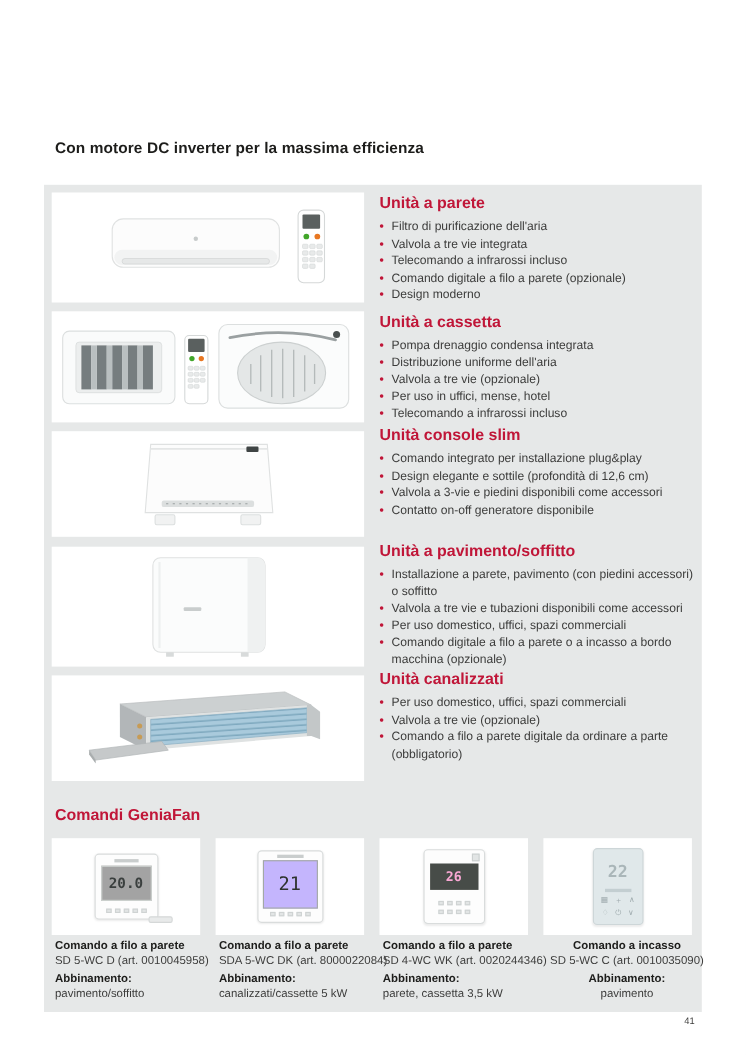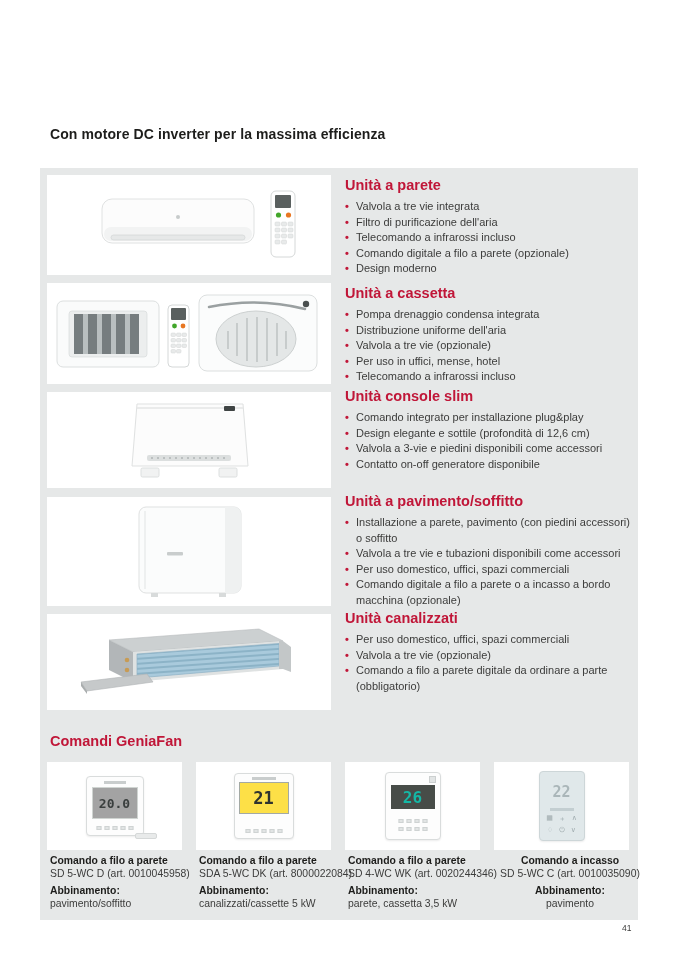--- a/index.html
+++ b/index.html
@@ -207,22 +207,22 @@
         <polygon points="34,68 100,60 106,68 40,77" fill="#c6c9ca" stroke="#b0b4b5" stroke-width="0.6"></polygon>
         <polygon points="34,68 40,77 40,80 34,72" fill="#a9adae"></polygon>
         <circle cx="80" cy="46" r="2.3" fill="#c79b55"></circle>
         <circle cx="80" cy="56" r="2.3" fill="#c79b55"></circle>
       </svg>
     </div>
 
     <div class="txt-col" style="top:9px;">
       <div class="sec-heading">Unità a parete</div>
       <ul class="bullets">
+        <li>Filtro di purificazione dell'aria</li>
         <li>Valvola a tre vie integrata</li>
-        <li>Filtro di purificazione dell'aria</li>
         <li>Telecomando a infrarossi incluso</li>
         <li>Comando digitale a filo a parete (opzionale)</li>
         <li>Design moderno</li>
       </ul>
     </div>
 
     <div class="txt-col" style="top:117px;">
       <div class="sec-heading">Unità a cassetta</div>
       <ul class="bullets">
         <li>Pompa drenaggio condensa integrata</li>
@@ -278,37 +278,37 @@
             </div>
           <div class="stand"></div>
         </div>
       </div>
     </div>
 
     <div class="ctrl-box" style="left:156px;">
       <div class="thermo">
         <div class="device" style="width:60px; height:66px;">
           <div style="position:absolute; top:3px; left:50%; transform:translateX(-50%); width:24px; height:2.5px; background:#c9cdcd;"></div>
-          <div class="lcd" style="top:8px; width:50px; height:32px; background:#fde047; border:1px solid #a3a9a4; font-size:17px; color:#2e332f; font-weight:bold;">21</div>
+          <div class="lcd" style="top:8px; width:50px; height:44px; background:#c4b5fd; border:1px solid #a3a9a4; font-size:17px; color:#2e332f; font-weight:normal;">21</div>
           <div class="btnrow" style="bottom:5px;">
               <i></i>
               <i></i>
               <i></i>
               <i></i>
               <i></i>
             </div>
         </div>
       </div>
     </div>
 
     <div class="ctrl-box" style="left:305px;">
       <div class="thermo">
         <div class="device" style="width:56px; height:68px;">
           <div style="position:absolute; top:3px; right:4px; width:7px; height:7px; background:#e2e5e5; border:1px solid #ccd0d0;"></div>
-          <div class="lcd" style="top:12px; width:44px; height:24px; background:#474c48; border:1px solid #35393 6; font-size:16px; color:#14b8a6; font-weight:bold;">26</div>
+          <div class="lcd" style="top:12px; width:44px; height:24px; background:#474c48; border:1px solid #35393 6; font-size:12px; color:#f9a8d4; font-weight:bold;">26</div>
           <div class="btnrow" style="bottom:16px;">
               <i></i>
               <i></i>
               <i></i>
               <i></i>
             </div>
           <div class="btnrow" style="bottom:8px;">
               <i></i>
               <i></i>
               <i></i>

